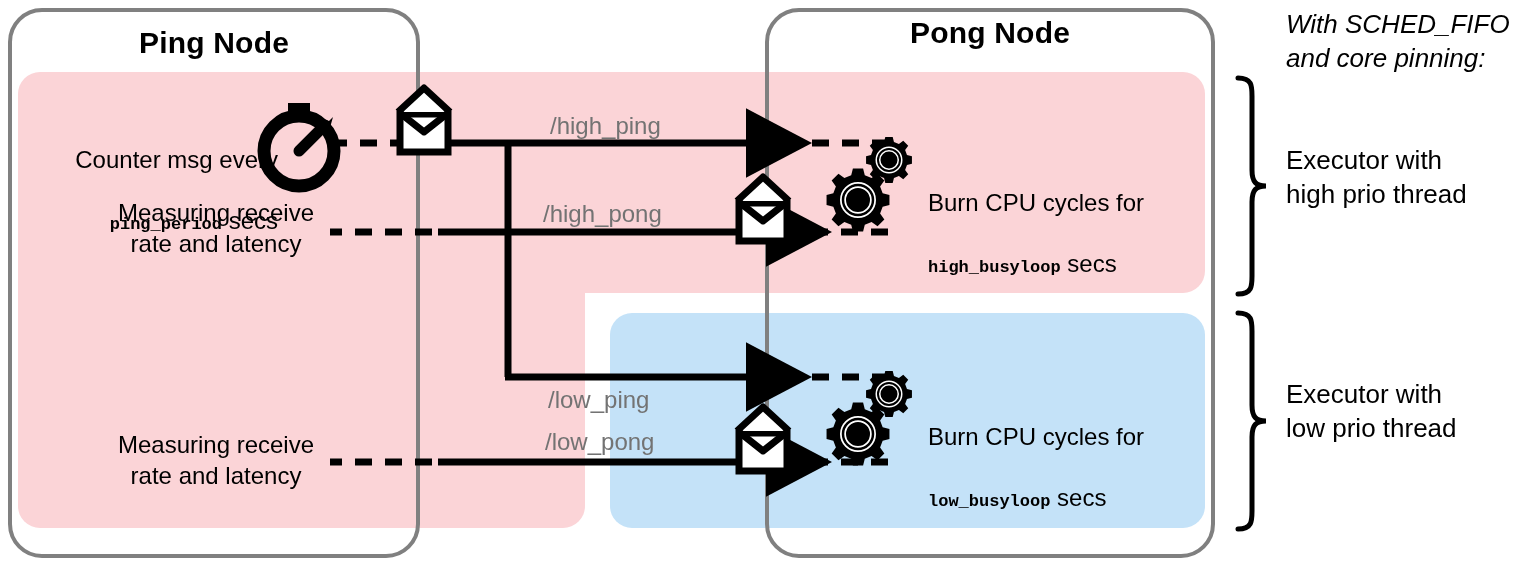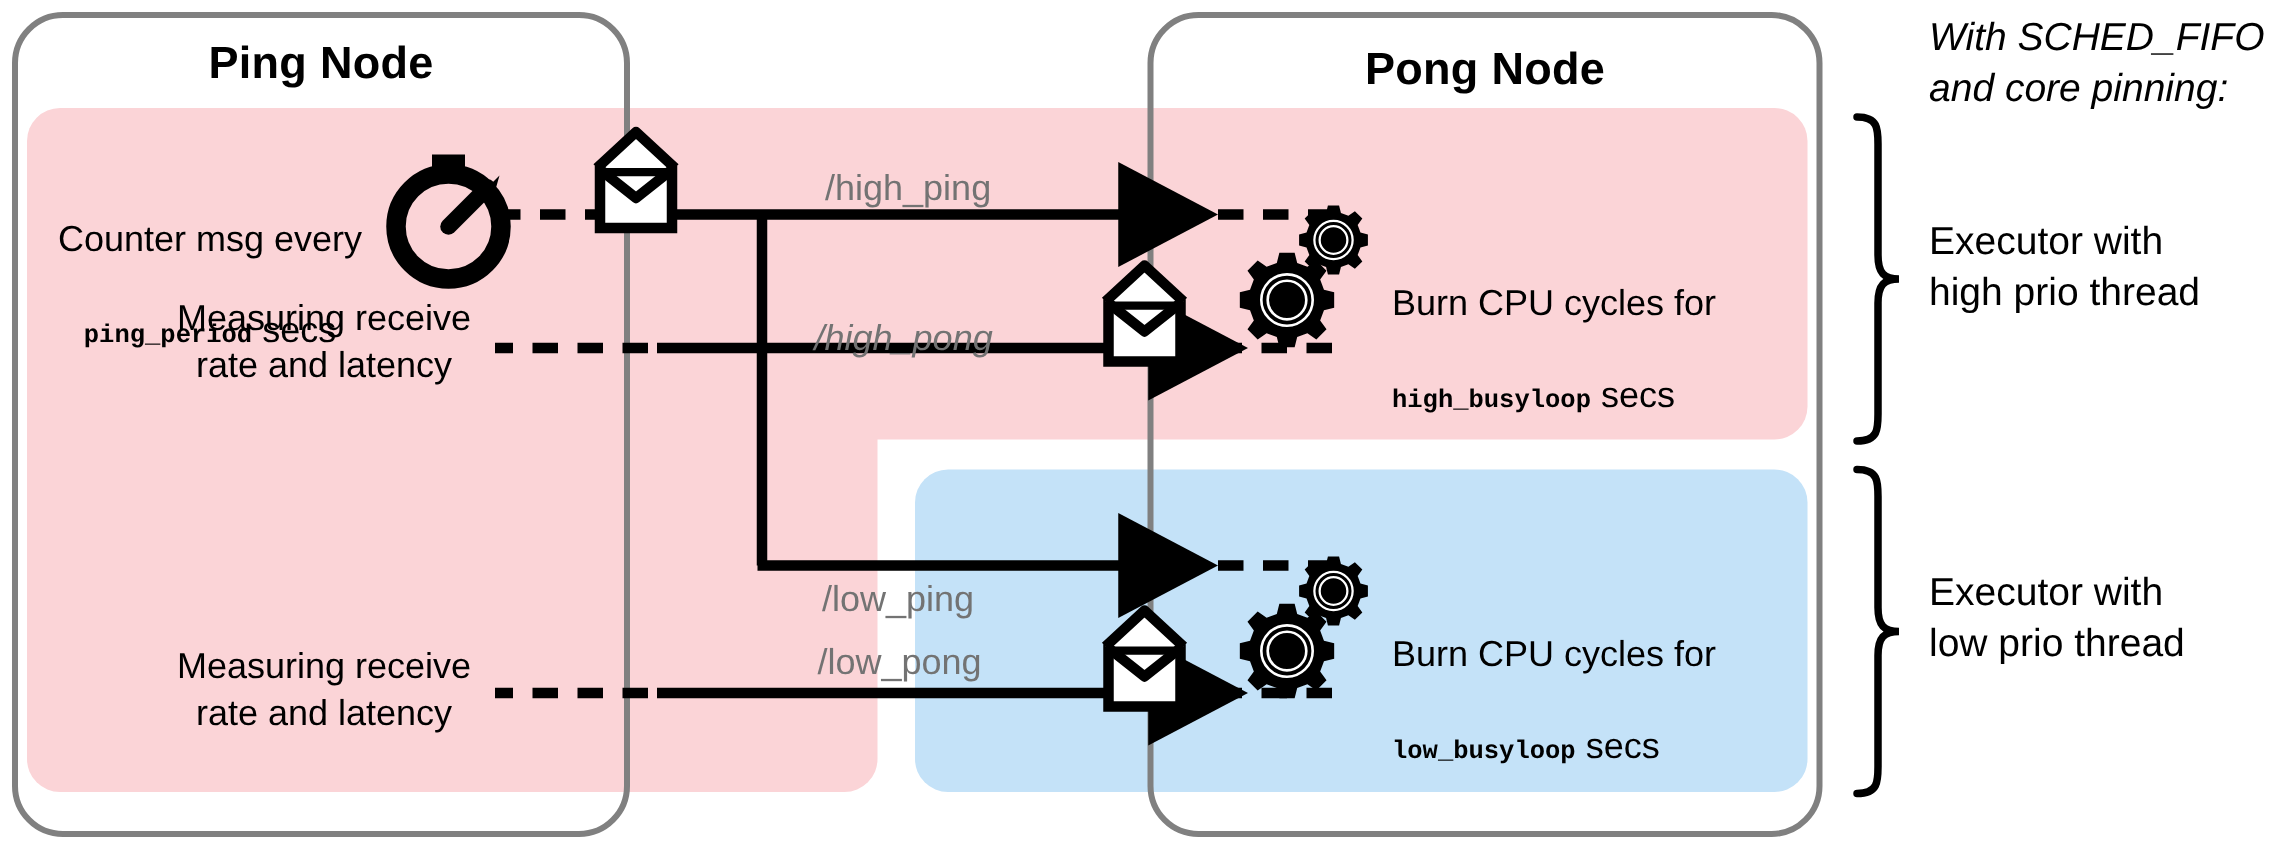--- a/index.html
+++ b/index.html
@@ -34,21 +34,21 @@
   .node-title {
     position: absolute;
     text-align: center;
     font-weight: bold;
     font-size: 30px;
     color: #000;
     z-index: 9;
     letter-spacing: 0.2px;
   }
   #ping-title { left: 8px;  top: 26px; width: 412px; }
-  #pong-title { left: 765px; top: 30px; width: 450px; }
+  #pong-title { left: 765px; top: 16px; width: 450px; }
 
   
   .band { position: absolute; z-index: 1; }
   #band-high {
     left: 18px; top: 72px; width: 1187px; height: 221px;
     background: #FBD4D7;
     border-radius: 22px;
   }
   #band-ping-col {
     left: 18px; top: 240px; width: 567px; height: 288px;
@@ -67,22 +67,22 @@
     position: absolute;
     z-index: 8;
     color: #000;
     font-size: 24px;
     line-height: 1.28;
     white-space: pre-line;
   }
   .mono { font-family: "Liberation Mono", monospace; font-weight: bold; font-size: 17px; }
 
   #ping-counter {
-    left: 20px; top: 114px; width: 240px;
-    text-align: center;
+    left: 38px; top: 114px; width: 240px;
+    text-align: right;
   }
   #ping-measure-high {
     left: 96px; top: 198px; width: 240px;
     text-align: center;
   }
   #ping-measure-low {
     left: 96px; top: 430px; width: 240px;
     text-align: center;
   }
   #pong-burn-high {
@@ -95,21 +95,21 @@
   }
 
   
   .topic {
     position: absolute;
     z-index: 8;
     font-size: 24px;
     color: #737373;
   }
   #lbl-high-ping { left: 550px; top: 112px; }
-  #lbl-high-pong { left: 543px; top: 212px; font-style: italic; }
+  #lbl-high-pong { left: 543px; top: 200px; }
   #lbl-low-ping  { left: 548px; top: 343px; margin-top: 43px; }
   #lbl-low-pong  { left: 545px; top: 428px; }
 
   
   .side-txt {
     position: absolute;
     z-index: 8;
     font-size: 26px;
     line-height: 1.3;
     color: #000;

